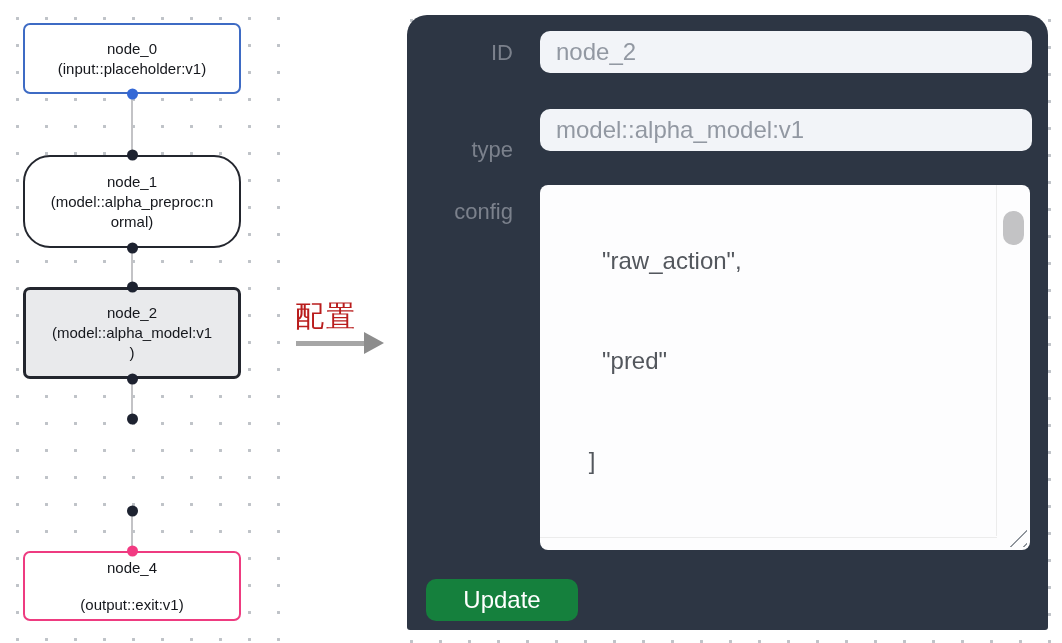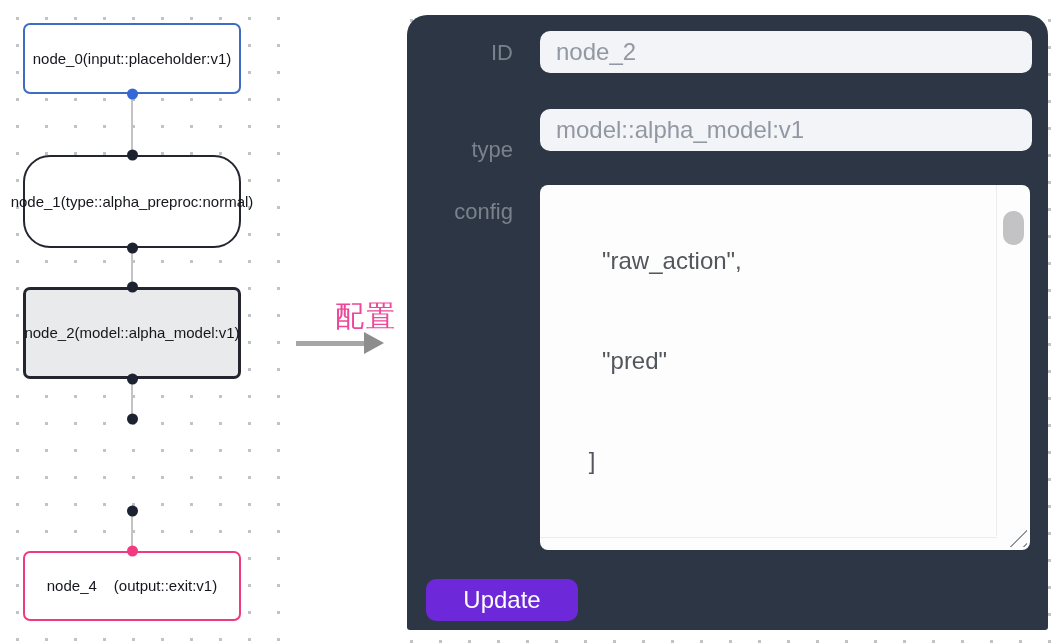--- a/index.html
+++ b/index.html
@@ -13,39 +13,39 @@
     background-image: radial-gradient(circle, #bfc3c8 1.4px, transparent 1.8px);
     background-size: 29px 27px;
   }
   #flow-canvas { left:0; width:283px; background-position: 3px 5px; }
   #panel-canvas { left:390px; width:672px; background-position: 7px 7px; }
 
   
   .node {
     position:absolute; left:23px; width:218px;
     background:#fff; border:2px solid #23262e; border-radius:7px;
-    display:flex; flex-direction:row; align-items:center; justify-content:center;
+    display:flex; flex-direction:column; align-items:center; justify-content:center;
     font-size:15px; line-height:20px; color:#15171c; text-align:center; cursor:pointer;
   }
   .node-input    { border-color:#3e6bc4; }
   .node-selected { border-width:3px; background:#e9eaec; }
   .node-output   { border-color:#ee3b80;gap:17px; }
 
   .edge { position:absolute; left:131px; width:2px; background:#c3c3c6; }
   .handle {
     position:absolute; left:126.5px; width:11px; height:11px; border-radius:50%;
     background:#1d2230; transform: translateY(-5.5px);
   }
   .handle-blue { background:#3468d6; }
   .handle-pink { background:#f23a82; }
 
   
   #annotation-label {
-    position:absolute; left:295px; top:297px; font-size:29px; color:#ec4899;
-    letter-spacing:2px; font-weight:500;margin-left:40px;
+    position:absolute; left:295px; top:297px; font-size:29px; color:#b91c1c;
+    letter-spacing:2px; font-weight:500;
   }
   #annotation-arrow-line { position:absolute; left:296px; top:341px; width:70px; height:5px; background:#a6a6a6; }
   #annotation-arrow-head {
     position:absolute; left:364px; top:332px; width:0; height:0;
     border-top:11px solid transparent; border-bottom:11px solid transparent;
     border-left:20px solid #8d8d8d;
   }
 
   
   #config-panel {
@@ -89,21 +89,21 @@
     background:#c3c3c5; border-radius:10px; cursor:grab;
   }
   #config-resize-grip {
     position:absolute; right:3px; bottom:3px; width:18px; height:18px; cursor:nwse-resize;
     background: repeating-linear-gradient(135deg, transparent 0 4px, #8f959c 4px 5.5px, transparent 5.5px 9px);
     clip-path: polygon(100% 0, 100% 100%, 0 100%);
   }
 
   #update-button {
     position:absolute; left:19px; top:564px; width:152px; height:42px;
-    background:#6d28d9; border:none; border-radius:10px; cursor:pointer;
+    background:#15803d; border:none; border-radius:10px; cursor:pointer;
     font-family:"Liberation Sans", sans-serif;
     font-size:24px; font-weight:500; color:#fff; text-align:center; line-height:40px;
   }
 </style>
 </head>
 <body>
 
 <div id="stage">
 
   <div id="flow-canvas" class="dotgrid">
@@ -113,21 +113,21 @@
     <div class="edge" style="top:379px;height:40px;"></div>
     <div class="edge" style="top:511px;height:40px;"></div>
 
     <div class="node node-input" style="top:23px;height:71px;">
       <div>node_0</div>
       <div>(input::placeholder:v1)</div>
     </div>
 
     <div class="node" style="top:155px;height:93px;border-radius:27px;">
       <div>node_1</div>
-      <div>(type::alpha_preproc:n</div>
+      <div>(model::alpha_preproc:n</div>
       <div>ormal)</div>
     </div>
 
     <div class="node node-selected" style="top:287px;height:92px;">
       <div>node_2</div>
       <div>(model::alpha_model:v1</div>
       <div>)</div>
     </div>
 
 

